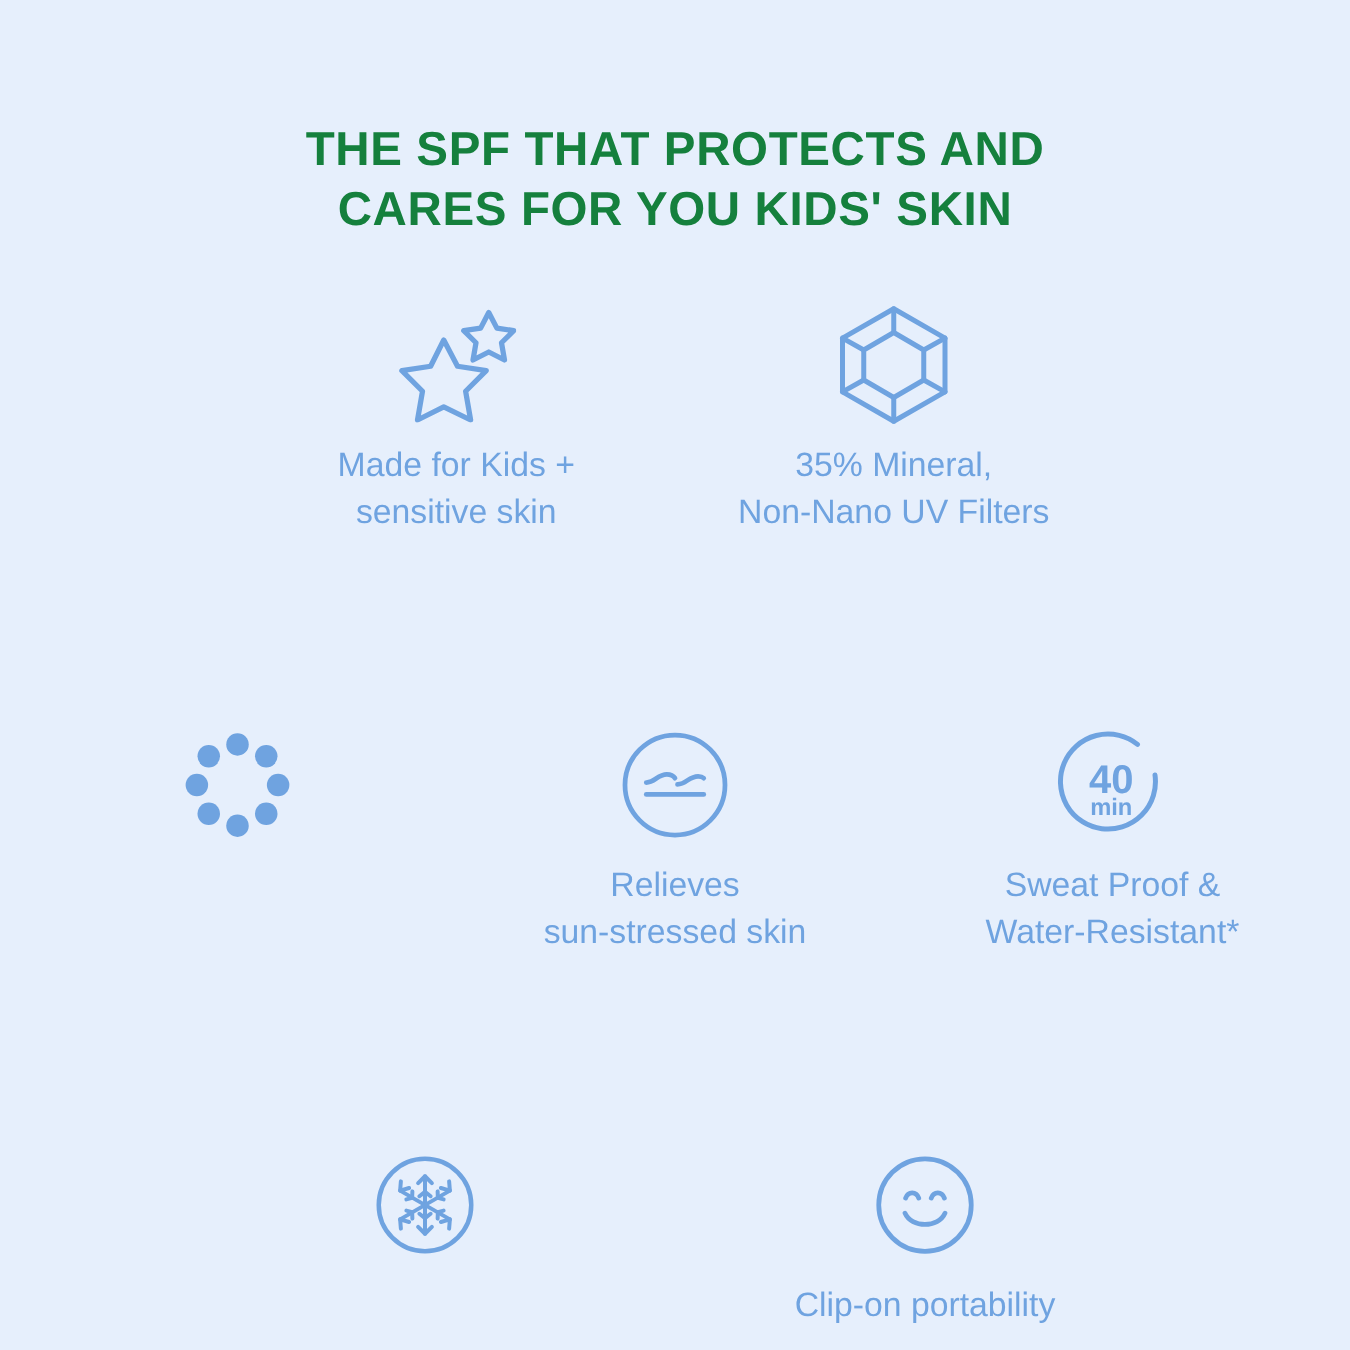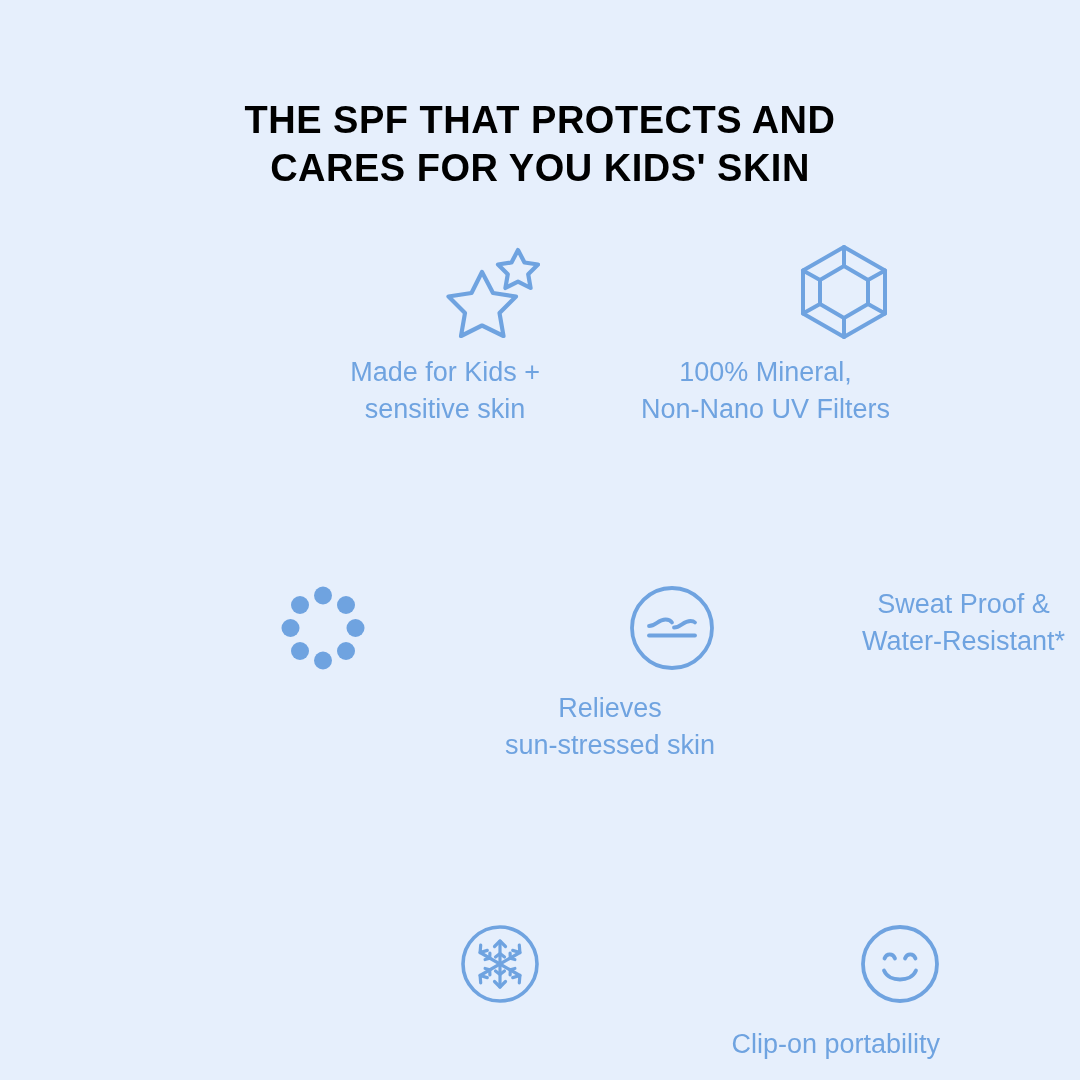--- a/index.html
+++ b/index.html
@@ -20,21 +20,21 @@
     box-sizing: border-box;
   }
 
   
   .headline {
     position: absolute;
     top: 96px;
     left: 0;
     width: 1080px;
     text-align: center;
-    color: #000000;
+    color: #15803d;
     font-weight: bold;
     font-size: 38px;
     line-height: 48px;
     letter-spacing: 0.5px;
     text-transform: uppercase;
   }
   .headline .ln {
     display: block;
     white-space: nowrap;
   }
@@ -50,21 +50,21 @@
     display: flex;
     justify-content: center;
     align-items: flex-start;
     width: 1080px;
   }
   .row-1 { margin-bottom: 0; }
   .cell {
     width: 350px;
     display: flex;
     flex-direction: column;
-    align-items: flex-end;
+    align-items: center;
     text-align: center;
   }
   .row-bottom .cell { width: 400px; }
 
   .icon-wrap {
     height: 104px;
     display: flex;
     align-items: center;
     justify-content: center;
   }
@@ -122,21 +122,21 @@
       <div class="cell">
         <div class="icon-wrap">
           <svg width="92" height="96" viewBox="0 0 92 96">
             <g fill="none" stroke="#6fa3e0" stroke-width="4" stroke-linejoin="round" stroke-linecap="round">
               <path d="M46 3 L87 26.5 L87 69.5 L46 93 L5 69.5 L5 26.5 Z"></path>
               <path d="M46 22 L70 36 L70 60 L46 74 L22 60 L22 36 Z"></path>
               <path d="M46 3 L46 22 M5 26.5 L22 36 M87 26.5 L70 36 M5 69.5 L22 60 M87 69.5 L70 60 M46 93 L46 74"></path>
             </g>
           </svg>
         </div>
-        <div class="cell-label">100% Mineral,
+        <div class="cell-label">35% Mineral,
 Non-Nano UV Filters</div>
       </div>
 
     </div>
 
     <div class="row row-2">
 
       <div class="cell">
         <div class="icon-wrap">
           <svg width="84" height="84" viewBox="0 0 84 84">
@@ -163,20 +163,29 @@
               <path d="M45 42.5 C52 42.5 54 36 61.5 36 C64.5 36 66 37.5 66 37.5"></path>
               <path d="M20 50.5 L66 50.5"></path>
             </g>
           </svg>
         </div>
         <div class="cell-label">Relieves
 sun-stressed skin</div>
       </div>
 
       <div class="cell">
+        <div class="icon-wrap">
+          <svg width="88" height="88" viewBox="0 0 88 88">
+            <g fill="none" stroke="#6fa3e0" stroke-width="4" stroke-linecap="round">
+              <path d="M64 11.5 A38 38 0 1 0 78 36"></path>
+            </g>
+            <text x="43" y="50" text-anchor="middle" font-family="Liberation Sans, sans-serif" font-size="32" font-weight="bold" fill="#6fa3e0">40</text>
+            <text x="43" y="68" text-anchor="middle" font-family="Liberation Sans, sans-serif" font-size="19" font-weight="bold" fill="#6fa3e0">min</text>
+          </svg>
+        </div>
         <div class="cell-label">Sweat Proof &amp;
 Water-Resistant*</div>
       </div>
 
     </div>
 
     <div class="row row-bottom">
 
       <div class="cell">
         <div class="icon-wrap">

